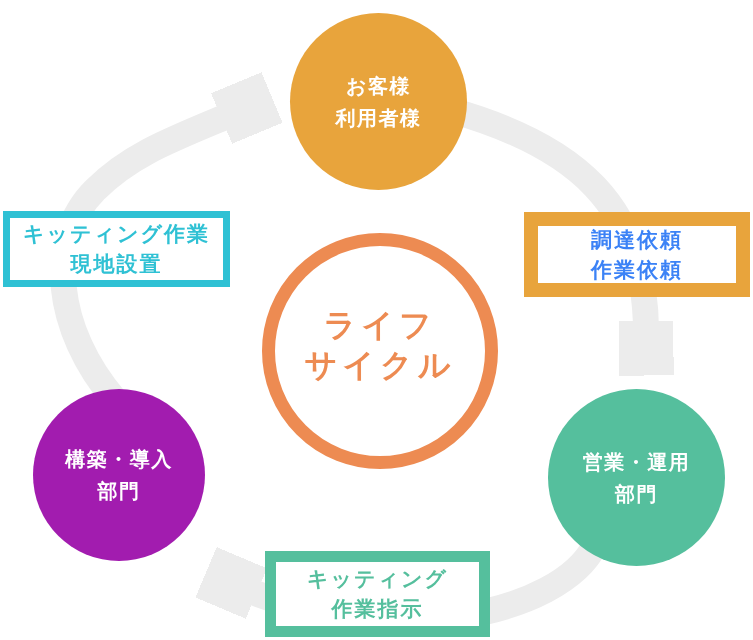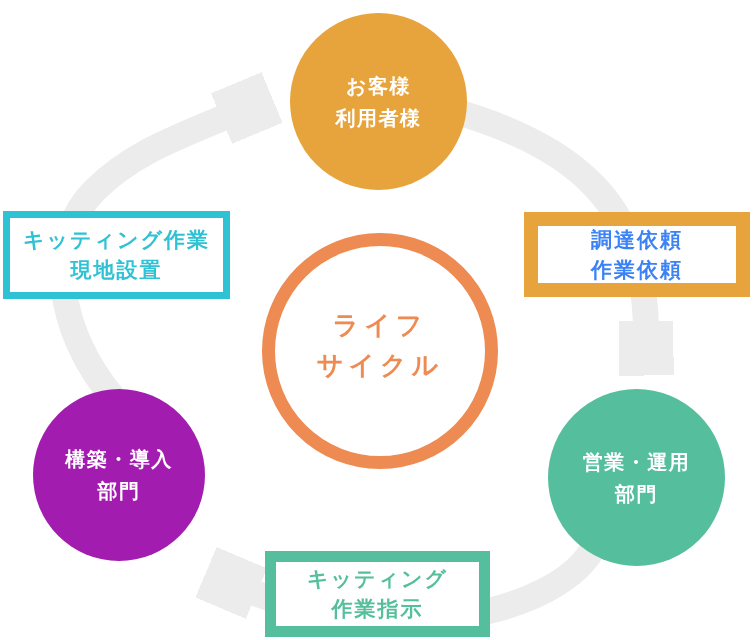--- a/index.html
+++ b/index.html
@@ -29,32 +29,32 @@
   .ring{
     position:absolute;z-index:2;
     left:262px;top:233px;width:236px;height:236px;
     box-sizing:border-box;
     border:13px solid #ED8B52;border-radius:50%;
     background:#ffffff;
     display:flex;flex-direction:column;align-items:center;justify-content:center;
     color:#ED8B52;text-align:center;
   }
   .ring-inner{margin-top:-12px;}
-  .ring-line{font-size:26px;line-height:40px;letter-spacing:5px;}
+  .ring-line{font-size:32px;line-height:40px;letter-spacing:5px;}
 
   .label-box{
     position:absolute;z-index:3;
     box-sizing:border-box;
     background:#ffffff;
     display:flex;flex-direction:column;align-items:center;justify-content:center;
     text-align:center;
   }
   .box-line{font-size:21px;line-height:30px;letter-spacing:2px;}
 
-  .box-kitting-work{left:3px;top:211px;width:227px;height:88px;border:7px solid #2FC1D4;color:#2FC1D4;}
+  .box-kitting-work{left:3px;top:211px;width:227px;height:76px;border:7px solid #2FC1D4;color:#2FC1D4;}
   .box-procurement{left:524px;top:212px;width:226px;height:85px;border:14px solid #E8A43C;color:#3b82f6;}
   .box-kitting-instruction{left:265px;top:551px;width:225px;height:86px;border:11px solid #55BF9D;color:#55BF9D;}
 </style>
 </head>
 <body>
 
 <div class="canvas">
 
   <svg class="arrows" width="753" height="640" viewBox="0 0 753 640">
     <defs>

